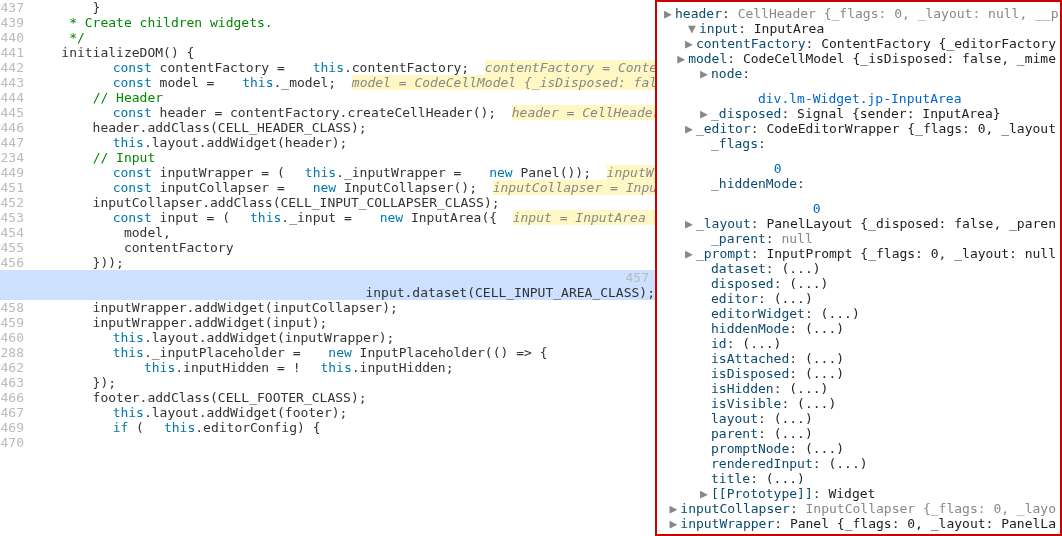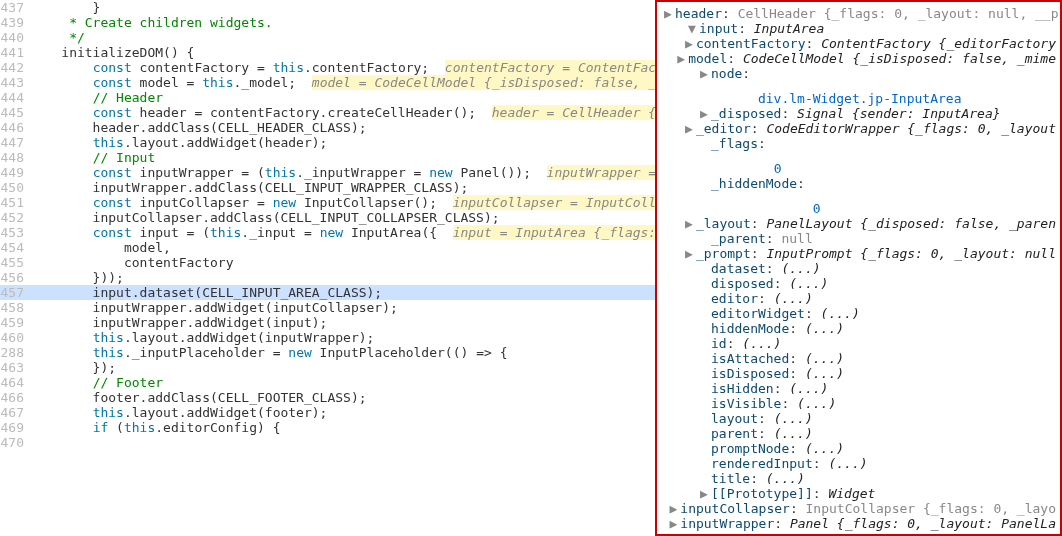--- a/index.html
+++ b/index.html
@@ -2,64 +2,63 @@
 <html><head>
 <meta charset="utf-8">
 <style>
   * { margin:0; padding:0; box-sizing:border-box; }
   body { font-family:Consolas,Menlo,monospace; font-size:13px; line-height:15px; color:#333; background:#fff; overflow:hidden; }
   .wrap { display:flex; width:1062px; height:536px; }
   .code-pane { width:655px; height:100%; overflow:hidden; background:#fff; position:relative; }
   .line { display:flex; white-space:pre;align-items:flex-end; }
   .ln { width:30px; text-align:right; color:#bbb; padding-right:6px; flex-shrink:0; user-select:none; }
   .code { flex:1; }
-  .kw   { color:#07a; }
+  .kw   { color:#07a;margin-left:20px; }
   .str, .comment { color:#080; }
   .hint { background:#fff8c5; color:#888; font-style:italic; }
-  .hi   { background:#cce0ff; }
+  .hi   { background:#cce0ff;flex-direction:column; }
   .debug-pane { width:407px; height:100%; border:2px solid #c00; overflow:hidden; background:#fff; padding:4px 0; }
   .row { display:flex; align-items:flex-start; padding:0 4px; white-space:pre; }
   .tw { width:14px; text-align:center; color:#888; flex-shrink:0; cursor:pointer; }
   .ind { display:inline-block; }
   .pname { color:#0c4a6e; }
-  .obj   { color:#222;font-style:italic; }
+  .obj   { color:#222; }
   .gray  { color:#888; }
   .blue  { color:#06c;margin-top:25px; }
 </style>
 </head>
 <body>
 
 <div class="wrap">
   <div class="code-pane" id="codePane">
       <div class="line"><span class="ln">437</span><span class="code">        }</span></div>
       <div class="line"><span class="ln">439</span><span class="code comment">     * Create children widgets.</span></div>
       <div class="line"><span class="ln">440</span><span class="code comment">     */</span></div>
       <div class="line"><span class="ln">441</span><span class="code"><span>    initializeDOM() {</span></span></div>
       <div class="line"><span class="ln">442</span><span class="code"><span>        </span><span class="kw">const</span><span> contentFactory = </span><span class="kw">this</span><span>.contentFactory;  </span><span class="hint">contentFactory = ContentFactory </span></span></div>
       <div class="line"><span class="ln">443</span><span class="code"><span>        </span><span class="kw">const</span><span> model = </span><span class="kw">this</span><span>._model;  </span><span class="hint">model = CodeCellModel {_isDisposed: false, _mimeTy</span></span></div>
       <div class="line"><span class="ln">444</span><span class="code"><span>        </span><span class="comment">// Header</span></span></div>
       <div class="line"><span class="ln">445</span><span class="code"><span>        </span><span class="kw">const</span><span> header = contentFactory.createCellHeader();  </span><span class="hint">header = CellHeader {_flag:</span></span></div>
       <div class="line"><span class="ln">446</span><span class="code"><span>        header.addClass(CELL_HEADER_CLASS);</span></span></div>
       <div class="line"><span class="ln">447</span><span class="code"><span>        </span><span class="kw">this</span><span>.layout.addWidget(header);</span></span></div>
-      <div class="line"><span class="ln">448</span><span class="code"><span>        </span><span class="comment">// Input</span></span></div>
+      <div class="line"><span class="ln">234</span><span class="code"><span>        </span><span class="comment">// Input</span></span></div>
       <div class="line"><span class="ln">449</span><span class="code"><span>        </span><span class="kw">const</span><span> inputWrapper = (</span><span class="kw">this</span><span>._inputWrapper = </span><span class="kw">new</span><span> Panel());  </span><span class="hint">inputWrapper = Pane</span></span></div>
-      <div class="line"><span class="ln">450</span><span class="code"><span>        inputWrapper.addClass(CELL_INPUT_WRAPPER_CLASS);</span></span></div>
       <div class="line"><span class="ln">451</span><span class="code"><span>        </span><span class="kw">const</span><span> inputCollapser = </span><span class="kw">new</span><span> InputCollapser();  </span><span class="hint">inputCollapser = InputCollapser</span></span></div>
       <div class="line"><span class="ln">452</span><span class="code"><span>        inputCollapser.addClass(CELL_INPUT_COLLAPSER_CLASS);</span></span></div>
       <div class="line"><span class="ln">453</span><span class="code"><span>        </span><span class="kw">const</span><span> input = (</span><span class="kw">this</span><span>._input = </span><span class="kw">new</span><span> InputArea({  </span><span class="hint">input = InputArea {_flags: 0, _</span></span></div>
       <div class="line"><span class="ln">454</span><span class="code"><span>            model,</span></span></div>
       <div class="line"><span class="ln">455</span><span class="code"><span>            contentFactory</span></span></div>
       <div class="line"><span class="ln">456</span><span class="code"><span>        }));</span></span></div>
       <div class="line hi"><span class="ln">457</span><span class="code"><span>        input.dataset(CELL_INPUT_AREA_CLASS);</span></span></div>
       <div class="line"><span class="ln">458</span><span class="code"><span>        inputWrapper.addWidget(inputCollapser);</span></span></div>
       <div class="line"><span class="ln">459</span><span class="code"><span>        inputWrapper.addWidget(input);</span></span></div>
       <div class="line"><span class="ln">460</span><span class="code"><span>        </span><span class="kw">this</span><span>.layout.addWidget(inputWrapper);</span></span></div>
       <div class="line"><span class="ln">288</span><span class="code"><span>        </span><span class="kw">this</span><span>._inputPlaceholder = </span><span class="kw">new</span><span> InputPlaceholder(() =&gt; {</span></span></div>
+      <div class="line"><span class="ln">462</span><span class="code"><span>            </span><span class="kw">this</span><span>.inputHidden = !</span><span class="kw">this</span><span>.inputHidden;</span></span></div>
       <div class="line"><span class="ln">463</span><span class="code"><span>        });</span></span></div>
-      <div class="line"><span class="ln">464</span><span class="code"><span>        </span><span class="comment">// Footer</span></span></div>
       <div class="line"><span class="ln">466</span><span class="code"><span>        footer.addClass(CELL_FOOTER_CLASS);</span></span></div>
       <div class="line"><span class="ln">467</span><span class="code"><span>        </span><span class="kw">this</span><span>.layout.addWidget(footer);</span></span></div>
       <div class="line"><span class="ln">469</span><span class="code"><span>        </span><span class="kw">if</span><span> (</span><span class="kw">this</span><span>.editorConfig) {</span></span></div>
       <div class="line"><span class="ln">470</span><span class="code"><span>            </span><span>                   </span></span></div>
     </div>
   <div class="debug-pane" id="debugPane">
       <div class="row"><span class="ind" style="width: 24px;"></span><span class="tw">▶</span><span class="pname">header</span><span>: </span><span class="gray">CellHeader {_flags: 0, _layout: null, __p</span></div>
       <div class="row"><span class="ind" style="width: 24px;"></span><span class="tw">▼</span><span class="pname">input</span><span>: </span><span class="obj">InputArea</span></div>
       <div class="row"><span class="ind" style="width: 36px;"></span><span class="tw">▶</span><span class="pname">contentFactory</span><span>: </span><span class="obj">ContentFactory {_editorFactory</span></div>
       <div class="row"><span class="ind" style="width: 36px;"></span><span class="tw">▶</span><span class="pname">model</span><span>: </span><span class="obj">CodeCellModel {_isDisposed: false, _mime</span></div>

